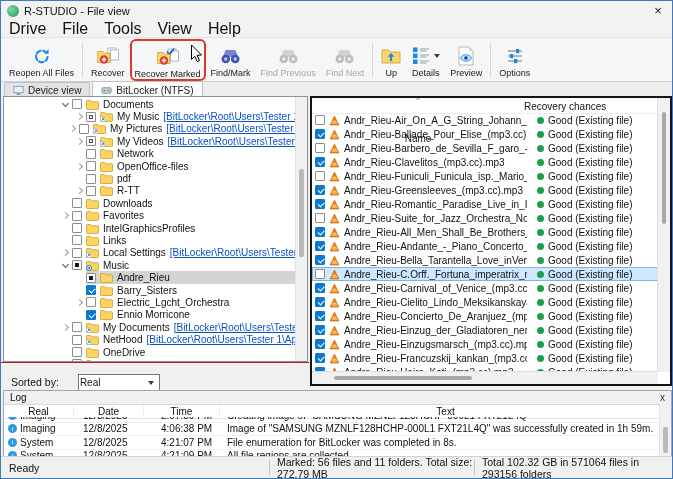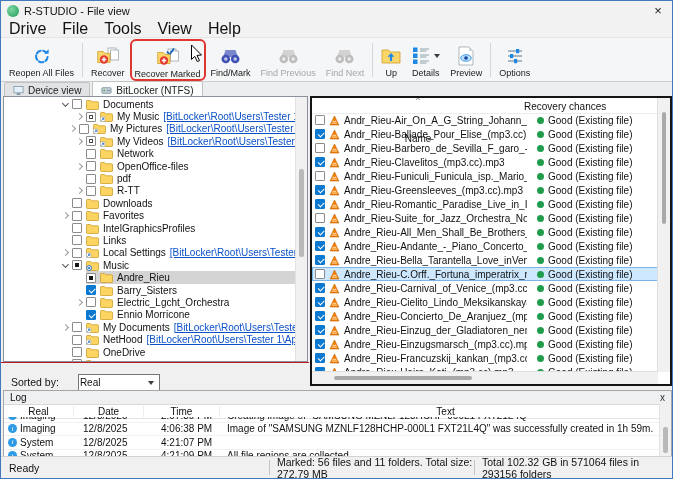--- a/index.html
+++ b/index.html
@@ -809,20 +809,21 @@
     <span class="lc lc-time">4:06:38 PM</span>
     <span class="lc lc-text">Image of "SAMSUNG MZNLF128HCHP-000L1 FXT21L4Q" was successfully created in 1h 59m.</span>
   </div>
         <div class="log-row">
     <span class="lc lc-type">
             <span class="info-icon">i</span>
             <span class="type-text">System</span>
           </span>
     <span class="lc lc-date">12/8/2025</span>
     <span class="lc lc-time">4:21:07 PM</span>
+    <span class="lc lc-text">File enumeration for BitLocker was completed in 8s.</span>
   </div>
         <div class="log-row">
     <span class="lc lc-type">
             <span class="info-icon">i</span>
             <span class="type-text">System</span>
           </span>
     <span class="lc lc-date">12/8/2025</span>
     <span class="lc lc-time">4:21:09 PM</span>
     <span class="lc lc-text">All file regions are collected.</span>
   </div>

